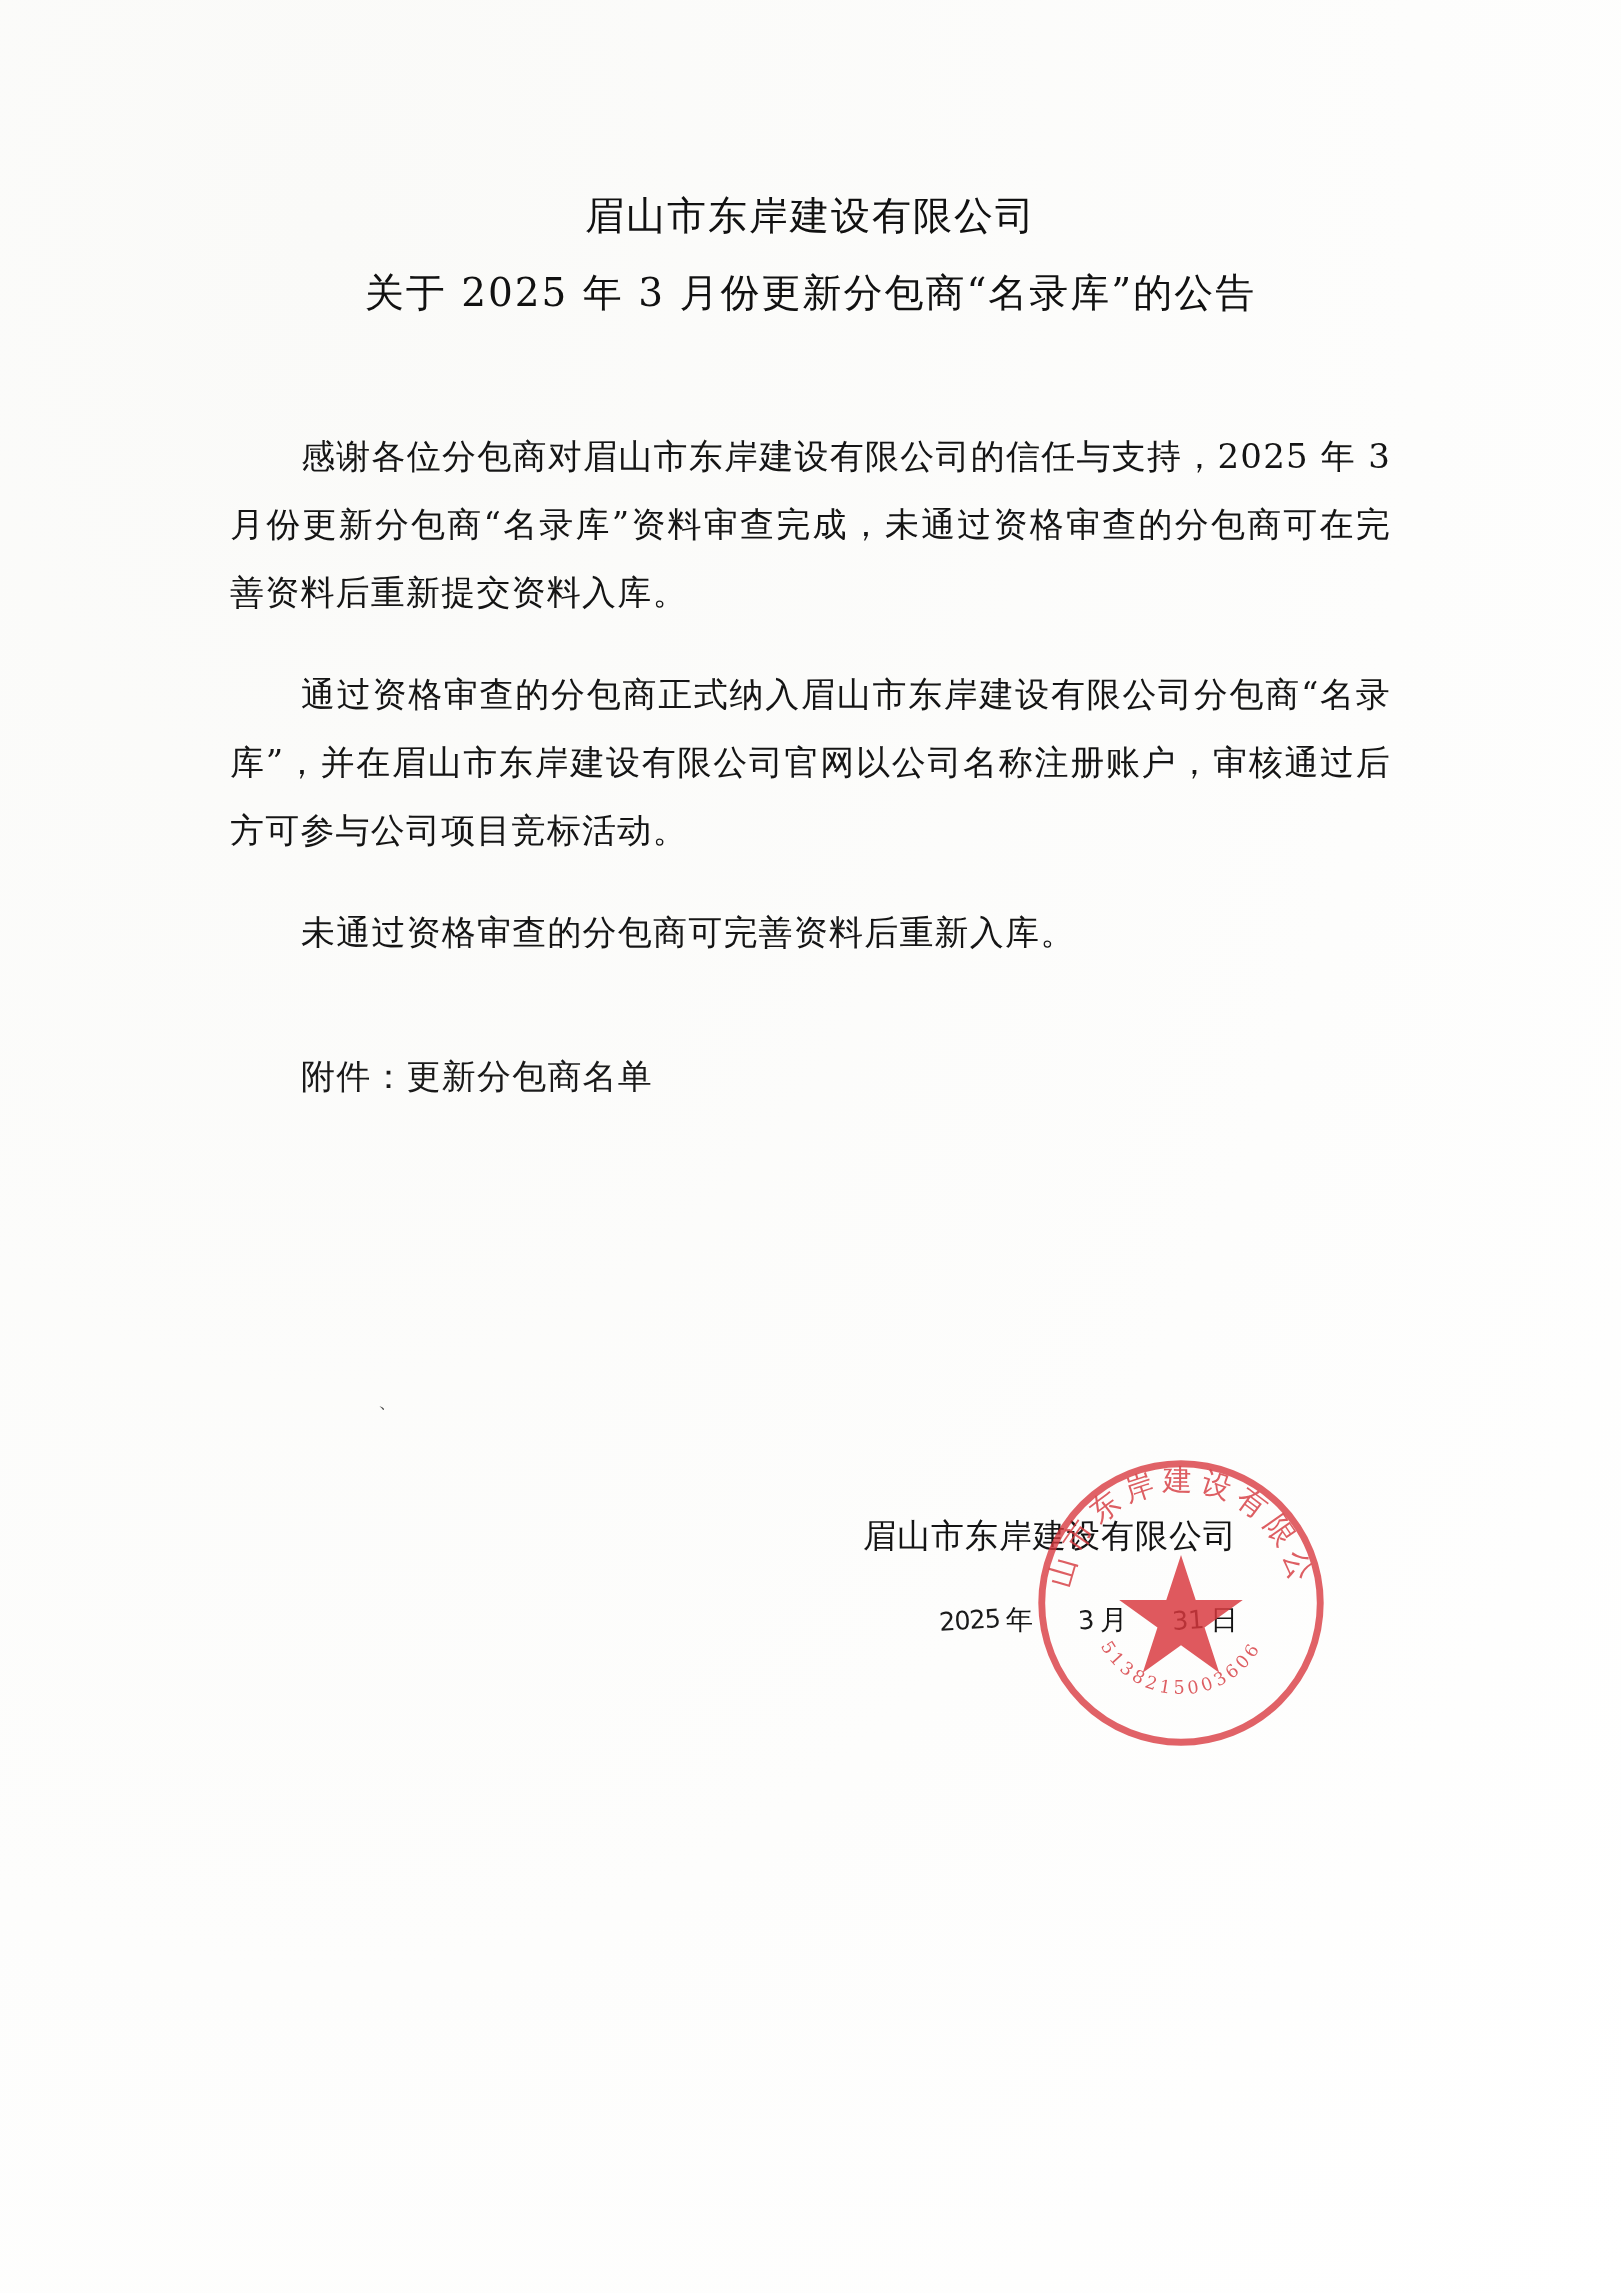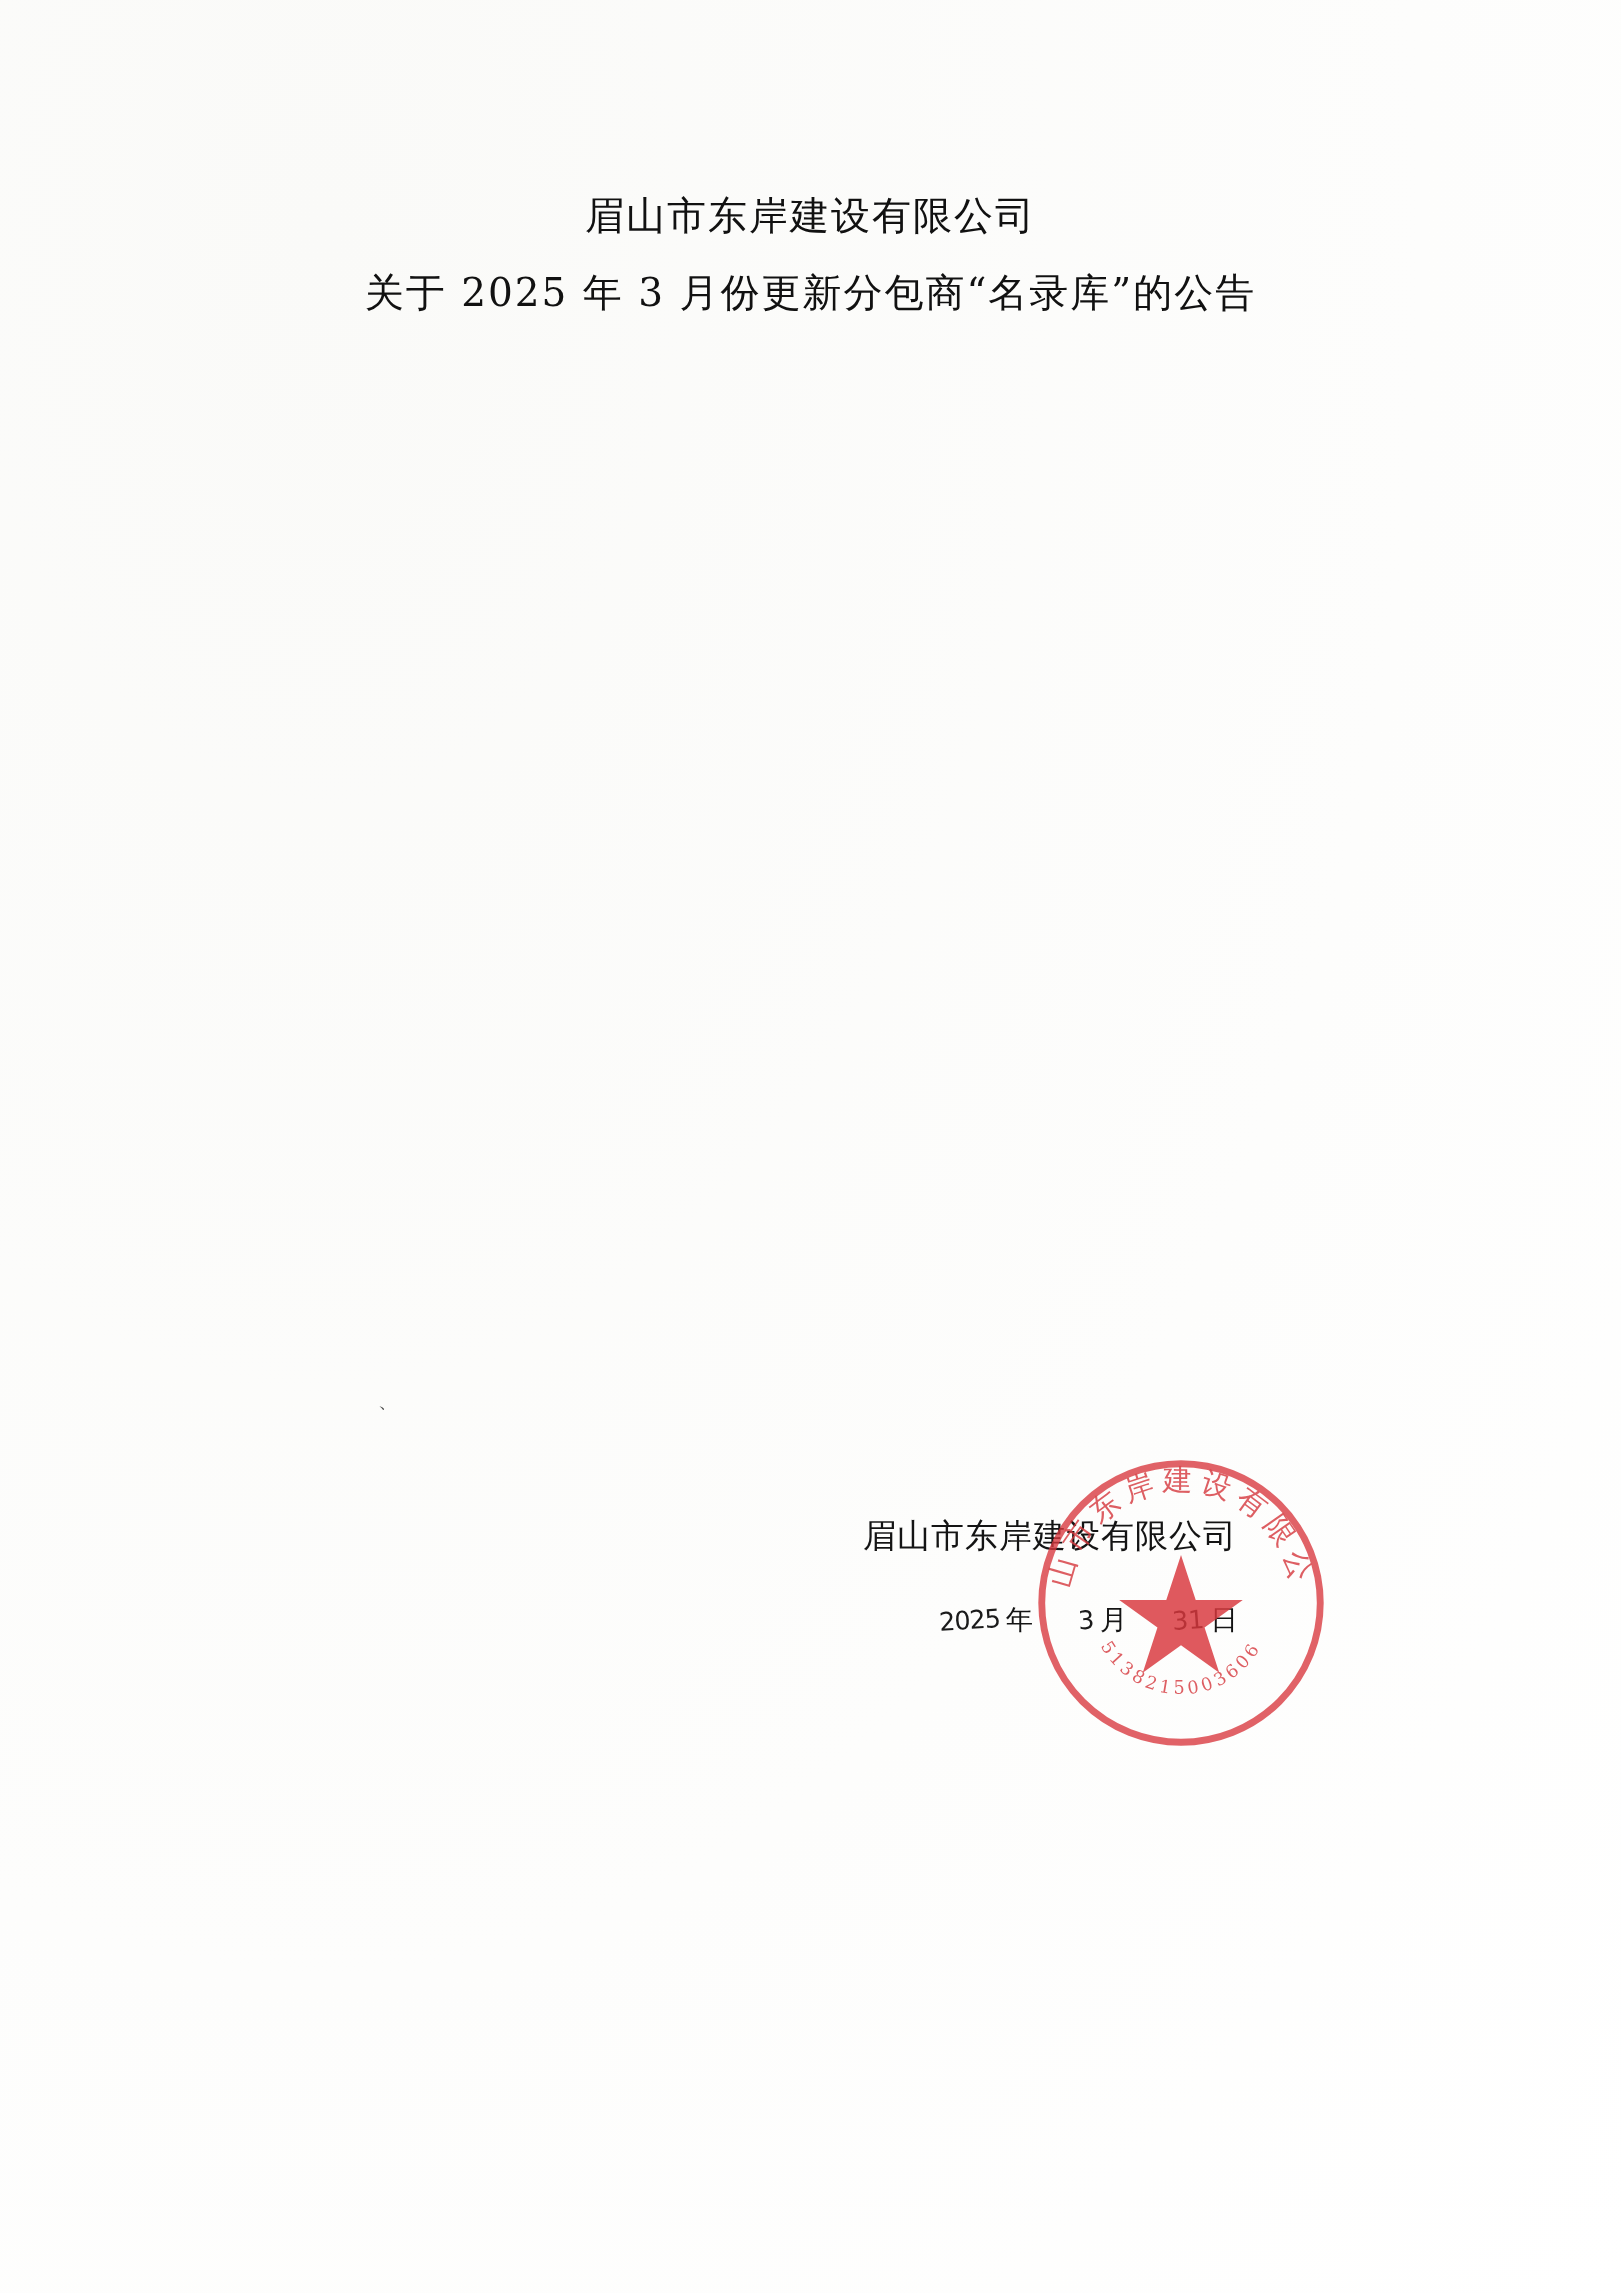--- a/index.html
+++ b/index.html
@@ -143,20 +143,27 @@
 <div class="page">
   <div class="paper-tint"></div>
 
   <div class="content">
 
     <div class="title-block">
       <div class="title-line">眉山市东岸建设有限公司</div>
       <div class="title-line second">关于 2025 年 3 月份更新分包商“名录库”的公告</div>
     </div>
 
+    <div class="body-block">
+      <p class="para">感谢各位分包商对眉山市东岸建设有限公司的信任与支持，2025 年 3 月份更新分包商“名录库”资料审查完成，未通过资格审查的分包商可在完善资料后重新提交资料入库。</p>
+      <p class="para">通过资格审查的分包商正式纳入眉山市东岸建设有限公司分包商“名录库”，并在眉山市东岸建设有限公司官网以公司名称注册账户，审核通过后方可参与公司项目竞标活动。</p>
+      <p class="para">未通过资格审查的分包商可完善资料后重新入库。</p>
+
+      <div class="attachment">附件：更新分包商名单</div>
+    </div>
 
   </div>
 
   <div class="tiny-mark">、</div>
 
   <div class="sign-area">
     <div class="sign-company">眉山市东岸建设有限公司</div>
     <div class="sign-date">
       <span class="hand y">2025</span>
       <span class="date-ch">年</span>

